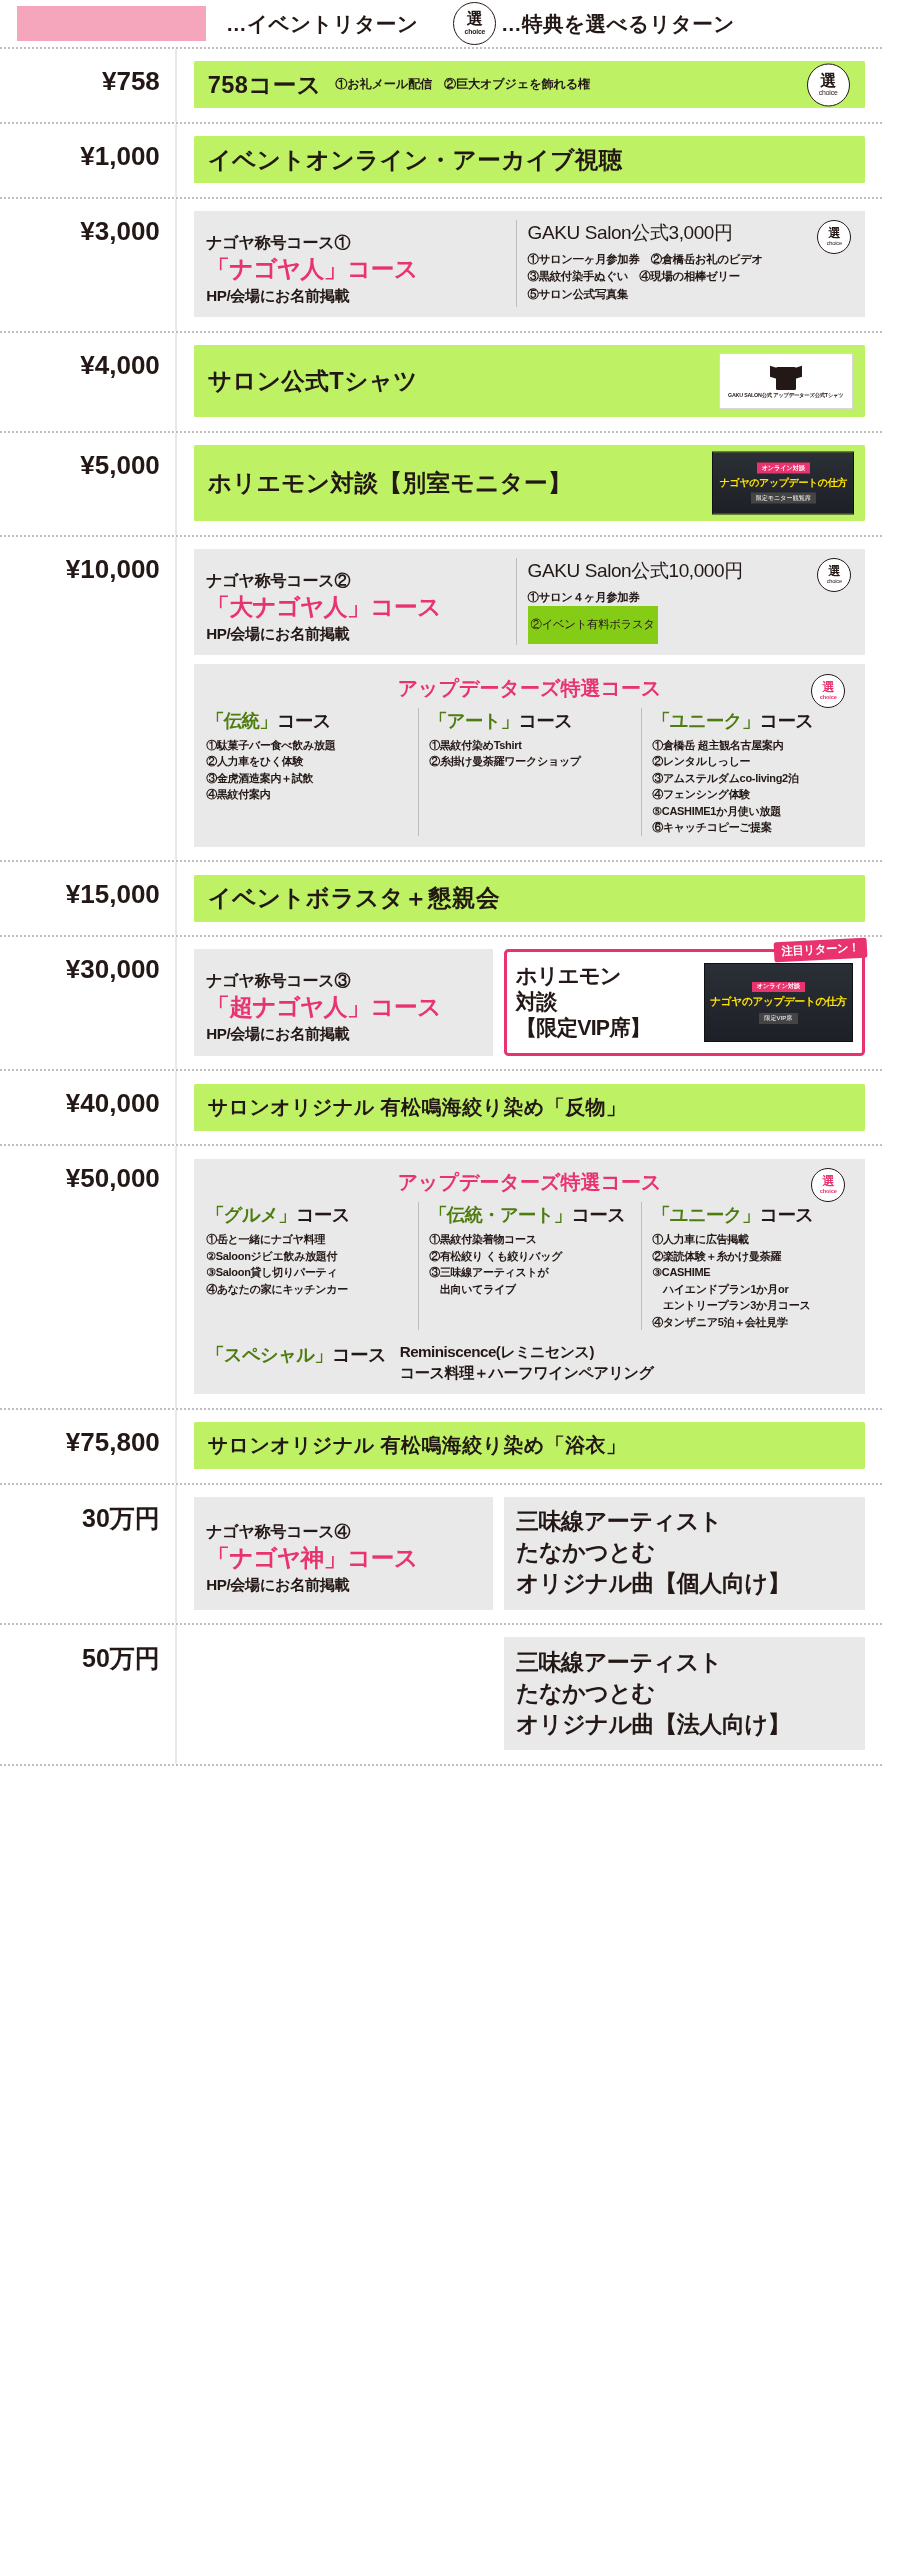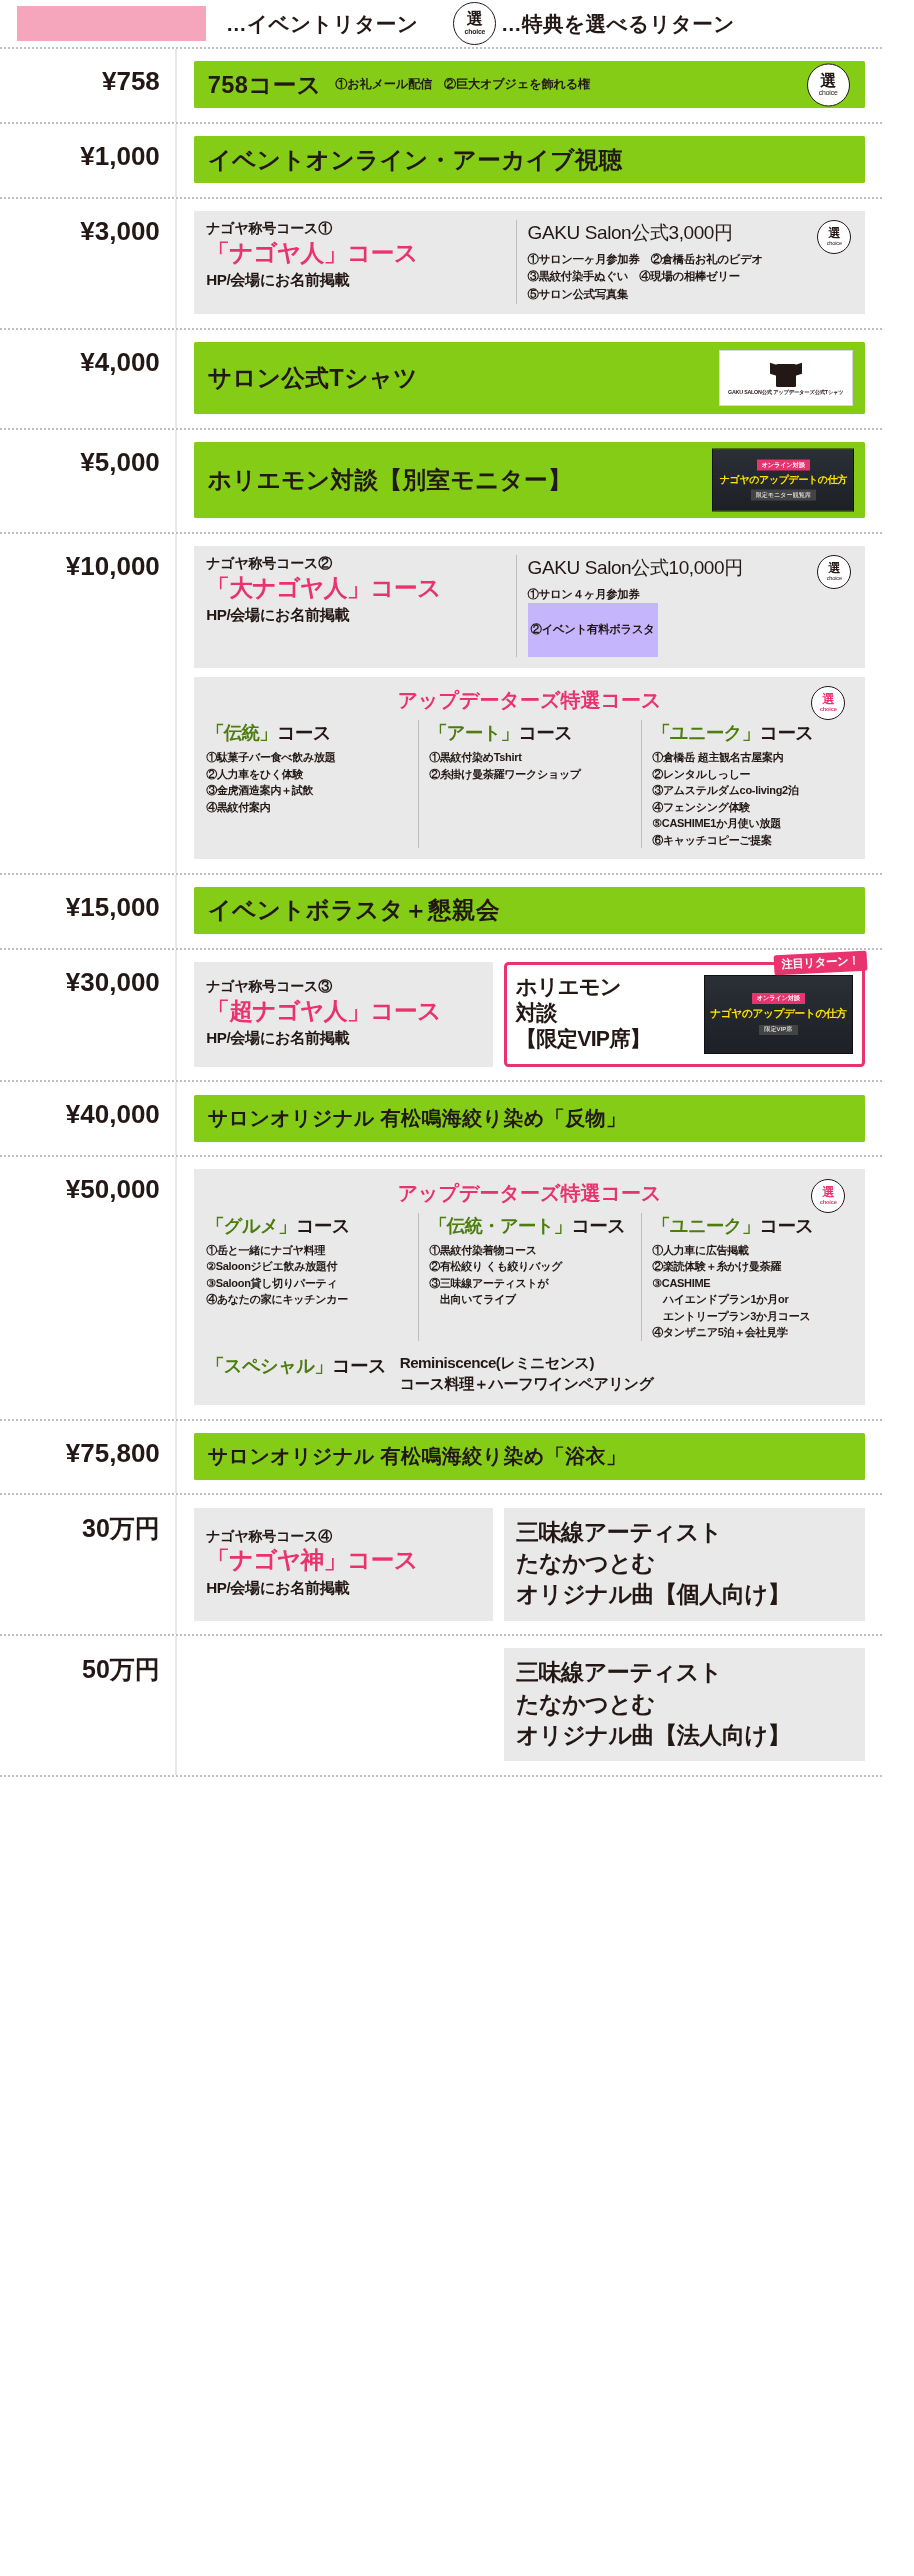--- a/index.html
+++ b/index.html
@@ -85,21 +85,21 @@
   .content-col {
     flex: 1;
     padding: 12.2px 17px 13.7px 17px;
     display: flex;
     flex-direction: column;
     gap: 9.1px;
   }
 
   
   .pink-bar {
-    background: #84cc16;
+    background: #bef264;
     border-radius: 1.5px;
     display: flex;
     align-items: center;
     padding: 0 13.7px;
     min-height: 47px;
     position: relative;
   }
   .pink-bar .title {
     font-size: 23.6px;
     font-weight: bold;
@@ -124,24 +124,25 @@
   .grey {
     background: #e9e9e9;
     padding: 9.1px 12.2px 10.7px 12.2px;
     position: relative;
   }
   .two-col { display: flex; gap: 10.7px; align-items: stretch; }
   .col-left { flex: 0 0 299px; }
   .col-right { flex: 1; }
 
   .naming-label {
-    font-size: 14px;
+    font-size: 16px;
     font-weight: bold;
     margin-bottom: 1.5px;
     letter-spacing: -0.2px;
+    margin-top: 13px;
   }
   .course-name {
     font-size: 23.6px;
     font-weight: bold;
     color: #e8336e;
     letter-spacing: -0.4px;
     line-height: 1.15;
   }
   .course-sub {
     font-size: 15.2px;
@@ -157,24 +158,24 @@
   }
   ul.items { list-style: none; }
   ul.items li {
     font-size: 11.4px;
     line-height: 1.55;
     letter-spacing: -0.3px;
     font-weight: bold;
   }
   ul.items.tight li { font-size: 11px; line-height: 1.5; }
   .item-hl {
-    background: #c4b5fd;
+    background: #84cc16;
     display: inline-block;
-    padding: 18px 3px;
-    font-weight: bold;
+    padding: 10px 3px;
+    font-weight: normal;
   }
 
   
   .special-head {
     text-align: center;
     font-size: 20px;
     font-weight: bold;
     color: #e8336e;
     letter-spacing: 0px;
     padding: 1.5px 0 6.1px 0;

